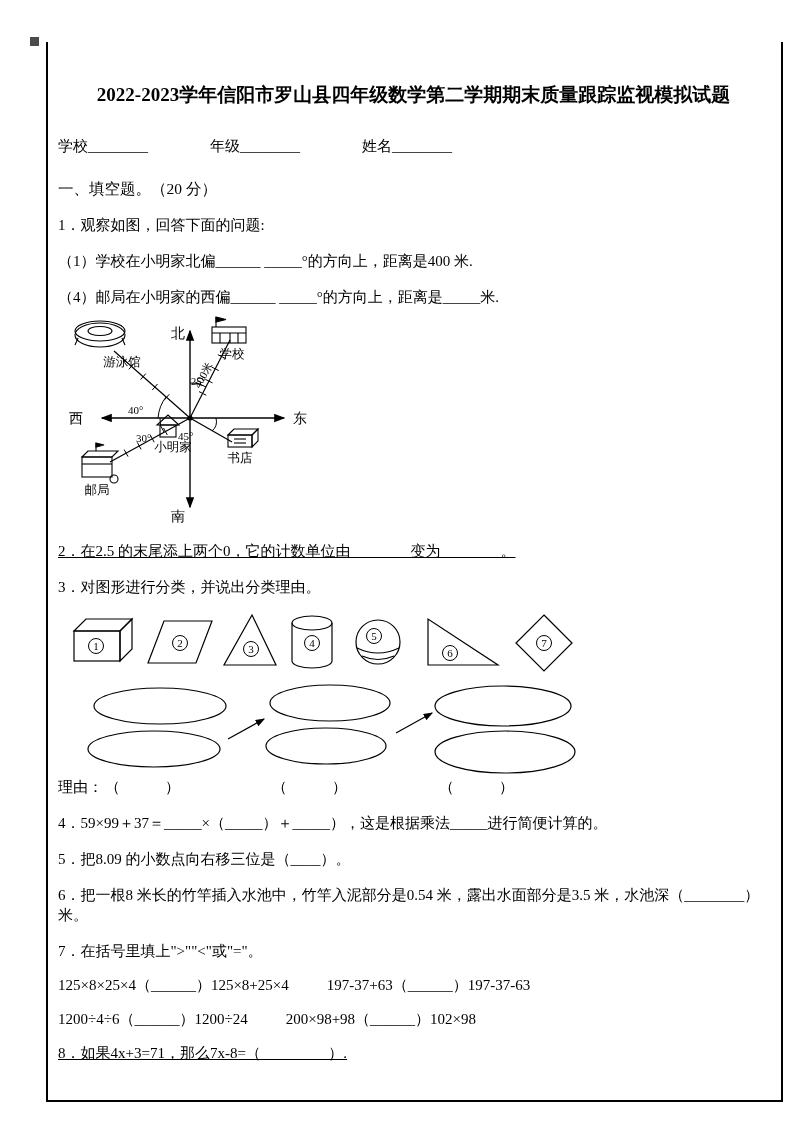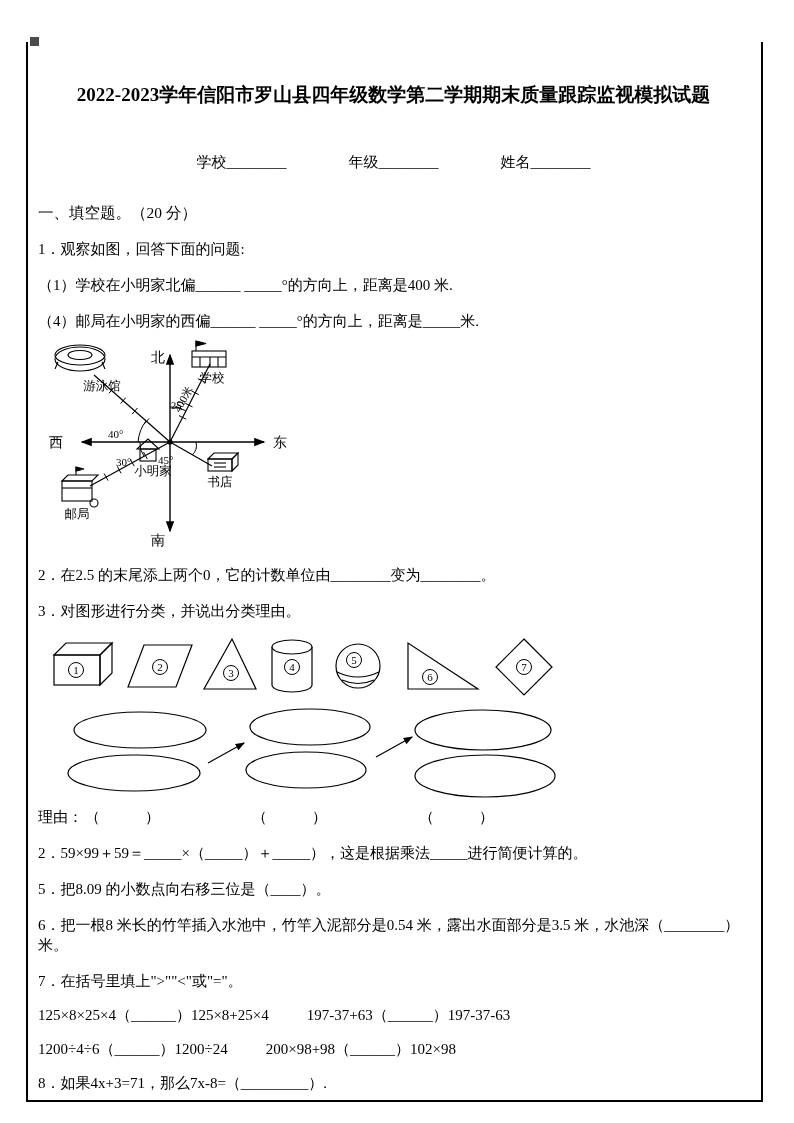--- a/index.html
+++ b/index.html
@@ -3,35 +3,35 @@
 <meta charset="utf-8">
 <style>
   * { margin:0; padding:0; box-sizing:border-box; }
   html,body { background:#ffffff; }
   body {
     width:794px; height:1123px; position:relative; overflow:hidden;
     font-family:"Liberation Serif","DejaVu Serif",serif; color:#000;
   }
   .corner-mark { position:absolute; left:30px; top:37px; width:9px; height:9px; background:#4b4b4b; }
   .frame {
-    position:absolute; left:26px; top:42px; width:737px; height:1060px;
+    position:absolute; left:46px; top:42px; width:737px; height:1060px;
     border-left:2px solid #000; border-right:2px solid #000; border-bottom:2px solid #000;
   }
   .content { padding:40px 12px 0 10px; }
   .title { font-size:19px; font-weight:bold; text-align:center; line-height:26px; }
-  .header-fields { display:flex; justify-content:center; gap:62px; margin-top:44px; font-size:15px; line-height:20px; }
-  .section-heading { margin-top:30px; font-size:15.5px; line-height:21px; }
+  .header-fields { display:flex; gap:62px; margin-top:28px; font-size:15px; line-height:20px; }
+  .section-heading { margin-top:22px; font-size:15.5px; line-height:21px; }
   p.line { font-size:15px; line-height:20px; margin-top:16px; }
-  p.line.mt14 { margin-top:14px; }
+  p.line.mt14 { margin-top:14px;text-decoration:underline; }
   svg { display:block; }
   svg text { font-family:"Liberation Serif","DejaVu Serif",serif; fill:#000; }
   .compass { margin-top:4px; margin-left:2px; }
   .shapes-svg { margin-top:8px; margin-left:8px; }
   .ellipses-svg { margin-top:2px; margin-left:2px; }
-  .reason-row { display:flex; align-items:center; margin-top:6px; font-size:15px; line-height:20px; }
+  .reason-row { display:flex; align-items:center; font-size:15px; line-height:20px; }
   .reason-row .blank { margin-left:2px; }
   .reason-row .blank + .blank { margin-left:92px; }
   .q7row { display:flex; gap:38px; margin-top:14px; font-size:15px; line-height:20px; }
 </style>
 </head>
 <body>
 
 <div class="page">
   <div class="corner-mark"></div>
   <div class="frame">
@@ -219,21 +219,21 @@
         </g>
       </svg>
 
       <div class="reason-row">
         <span>理由：</span>
         <span class="blank">（　　　）</span>
         <span class="blank">（　　　）</span>
         <span class="blank">（　　　）</span>
       </div>
 
-      <p class="line">2．59×99＋59＝_____×（_____）＋_____），这是根据乘法_____进行简便计算的。</p>
+      <p class="line">4．59×99＋37＝_____×（_____）＋_____），这是根据乘法_____进行简便计算的。</p>
       <p class="line">5．把8.09 的小数点向右移三位是（____）。</p>
       <p class="line">6．把一根8 米长的竹竿插入水池中，竹竿入泥部分是0.54 米，露出水面部分是3.5 米，水池深（________）米。</p>
       <p class="line">7．在括号里填上"&gt;""&lt;"或"="。</p>
 
       <div class="q7row">
         <span>125×8×25×4（______）125×8+25×4</span>
         <span>197-37+63（______）197-37-63</span>
       </div>
       <div class="q7row">
         <span>1200÷4÷6（______）1200÷24</span>

